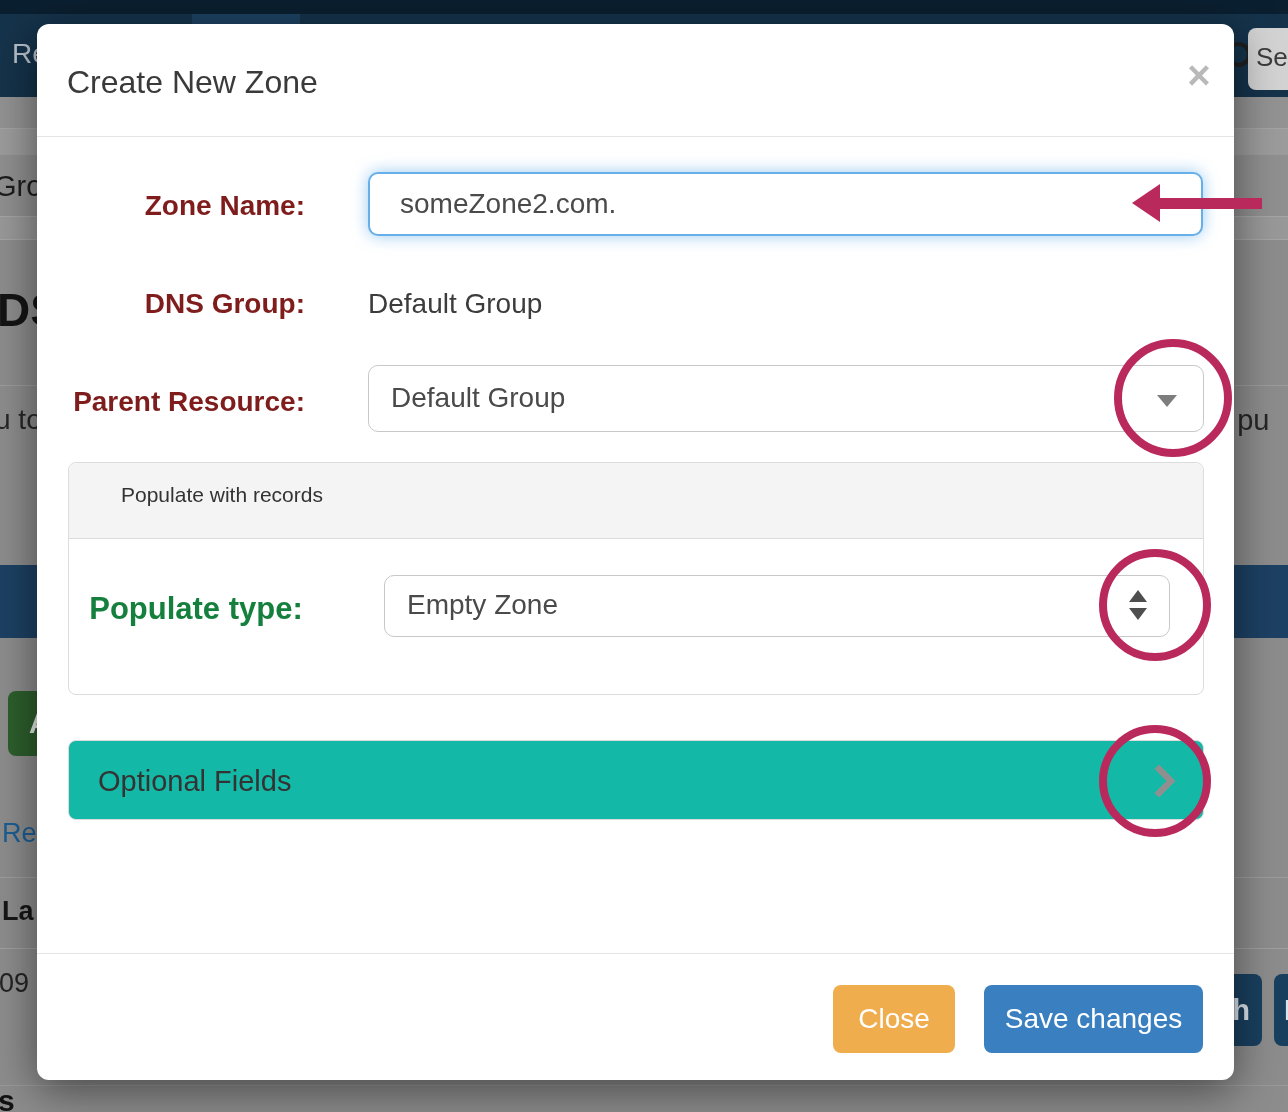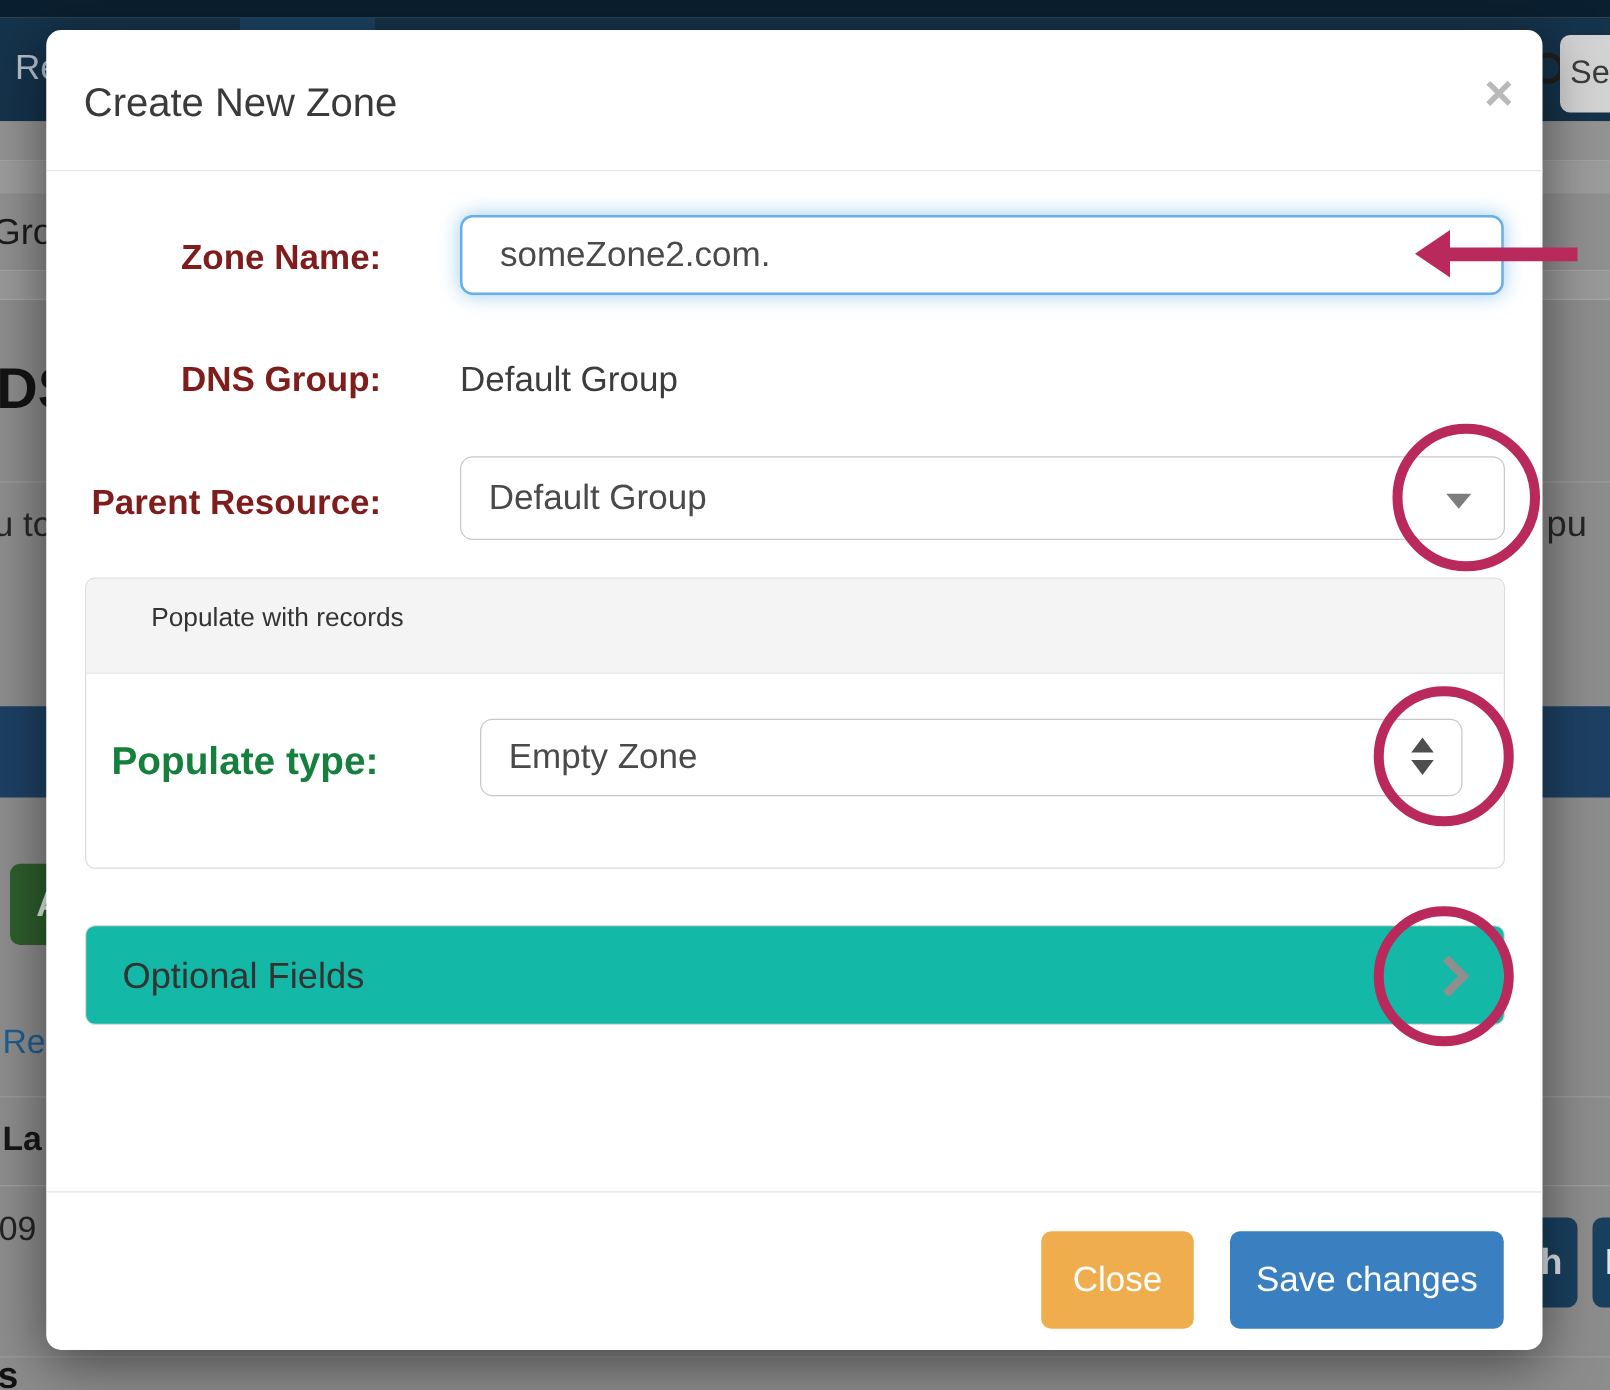--- a/index.html
+++ b/index.html
@@ -68,21 +68,21 @@
   .lab-populate{position:absolute;left:0;top:128px;width:254px;text-align:center;font-size:31px;font-weight:700;color:#15803d;}
   .sel-populate{position:absolute;left:315px;top:112px;width:786px;height:62px;}
   .spin{position:absolute;right:22px;width:0;height:0;border-left:9px solid transparent;border-right:9px solid transparent;}
   .spin-up{top:14px;border-bottom:12px solid #4e4e4e;}
   .spin-dn{top:32px;border-top:12px solid #4e4e4e;}
   .panel2{top:716px;height:80px;background:#14b8a6;}
   .panel2-title{position:absolute;left:29px;top:24px;font-size:29px;color:#333;}
   .chev{position:absolute;left:1078px;top:28px;width:17px;height:17px;
         border-top:7px solid #8f8f8f;border-right:7px solid #8f8f8f;transform:rotate(45deg);border-radius:2px;}
   .m-footer-line{left:0;top:929px;width:1197px;height:1px;background:#e5e5e5;}
-  .btn{height:78px;border:none;border-radius:8px;font-family:inherit;font-size:28px;color:#fff;cursor:pointer;}
+  .btn{height:68px;border:none;border-radius:8px;font-family:inherit;font-size:28px;color:#fff;cursor:pointer;}
   .btn-close{left:796px;top:961px;width:122px;background:#f0ad4e;}
   .btn-save{left:947px;top:961px;width:219px;background:#3a80c1;}
   
   .ann{z-index:50;}
   .arr-shaft{left:1158px;top:198px;width:104px;height:11px;background:#b9295c;}
   .arr-head{left:1132px;top:184px;width:0;height:0;border-top:19px solid transparent;
             border-bottom:19px solid transparent;border-right:28px solid #b9295c;}
   .ring{border:8px solid #b9295c;border-radius:50%;background:transparent;}
   .ring1{left:1114px;top:339px;width:102px;height:102px;}
   .ring2{left:1099px;top:549px;width:96px;height:96px;}

